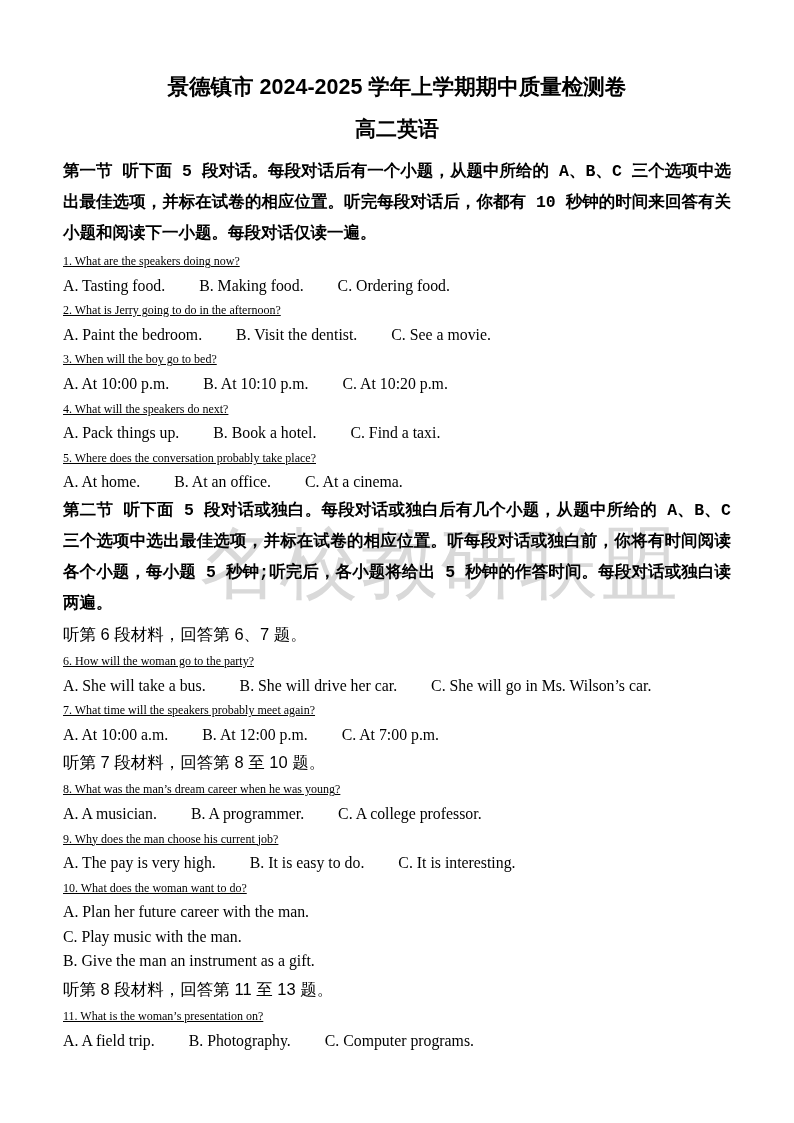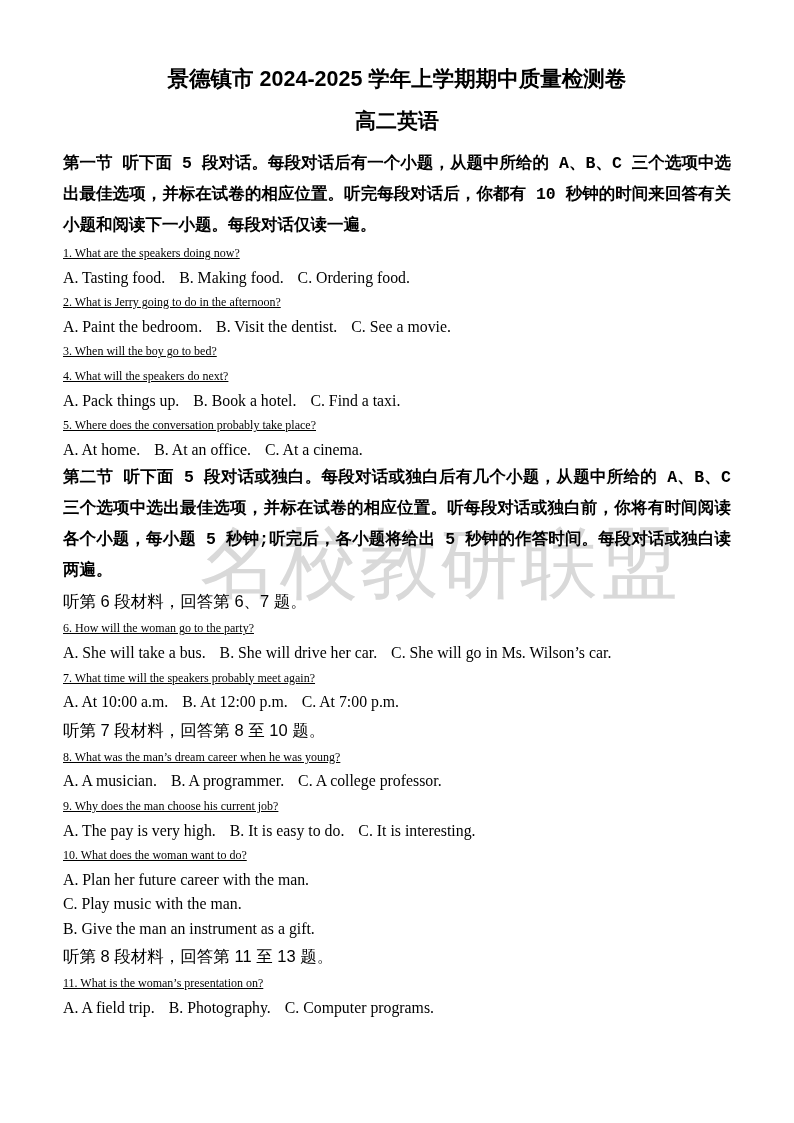--- a/index.html
+++ b/index.html
@@ -8,21 +8,21 @@
     height: 1123px;
     background: #ffffff;
     color: #000000;
     position: relative;
     overflow: hidden;
     font-family: "Liberation Serif", serif;
   }
   .page {
     position: relative;
     width: 668px;
-    margin: 0 auto;
+    margin: 8px auto;
     padding-top: 64px;
     z-index: 1;
   }
   .doc-title {
     text-align: center;
     font-family: "Liberation Sans", sans-serif;
     font-weight: bold;
     font-size: 21.5px;
     line-height: 30px;
   }
@@ -52,21 +52,21 @@
   }
   .q-line {
     font-size: 12px;
     line-height: 24.6px;
     white-space: nowrap;
     text-decoration: underline;
   }
   .opts-line {
     display: flex;
     flex-direction: row;
-    column-gap: 14px;
+    column-gap: 34px;
     font-size: 15.8px;
     line-height: 24.6px;
     white-space: nowrap;
   }
   .opts-stacked {
     font-size: 15.8px;
     line-height: 24.6px;
   }
   .watermark {
     position: absolute;
@@ -101,20 +101,25 @@
   </div>
 
   <div class="q-line">2. What is Jerry going to do in the afternoon?</div>
   <div class="opts-line">
     <span>A. Paint the bedroom.</span>
     <span>B. Visit the dentist.</span>
     <span>C. See a movie.</span>
   </div>
 
   <div class="q-line">3. When will the boy go to bed?</div>
+  <div class="opts-line">
+    <span>A. At 10:00 p.m.</span>
+    <span>B. At 10:10 p.m.</span>
+    <span>C. At 10:20 p.m.</span>
+  </div>
 
   <div class="q-line">4. What will the speakers do next?</div>
   <div class="opts-line">
     <span>A. Pack things up.</span>
     <span>B. Book a hotel.</span>
     <span>C. Find a taxi.</span>
   </div>
 
   <div class="q-line">5. Where does the conversation probably take place?</div>
   <div class="opts-line">

